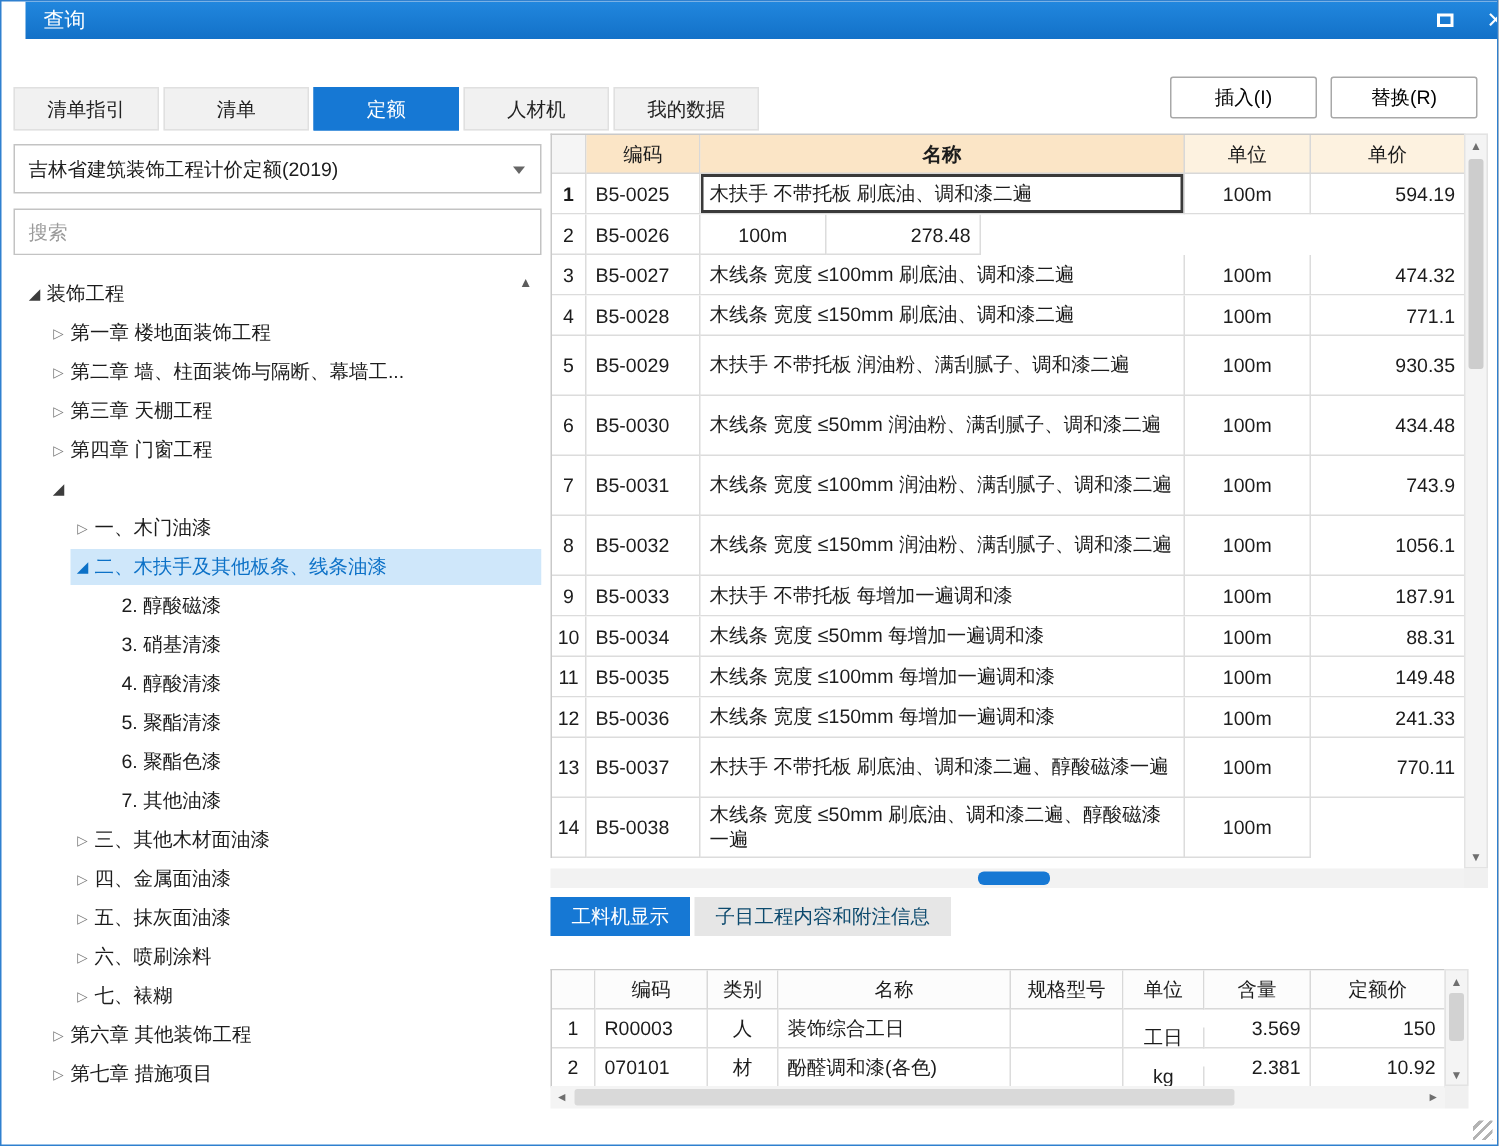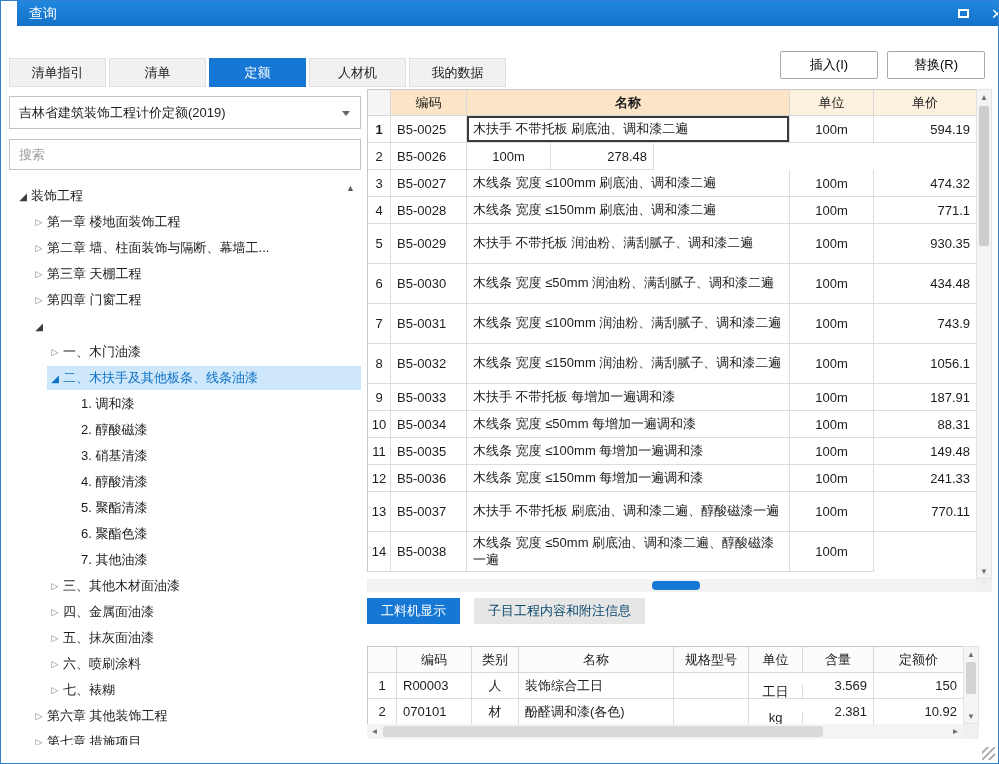--- a/index.html
+++ b/index.html
@@ -80,21 +80,21 @@
                 background:#f4f4f4; border:1px solid #e3e3e3; }
   .sb-arrow { height:14px; display:flex; align-items:center; justify-content:center;
               font-size:8px; color:#6f6f6f; cursor:pointer; }
   .sb-arrow.bottom { position:absolute; bottom:0; left:0; right:0; }
   .qt-vthumb { position:absolute; left:2px; right:2px; top:16px; height:140px; background:#cdcdcd; border-radius:2px; }
   .qt-hscroll { position:absolute; left:366px; top:578px; width:609px; height:13px; background:#f2f2f2; }
   .qt-hthumb { position:absolute; left:285px; top:2px; width:48px; height:9px; background:#1678d4; border-radius:4px; }
   .qt-corner { position:absolute; left:975px; top:578px; width:16px; height:13px; background:#f0f0f0; }
 
   
-  .detail-tabs { position:absolute; left:366px; top:597px; display:flex; gap:14px; }
+  .detail-tabs { position:absolute; left:366px; top:597px; display:flex; gap:3px; }
   .dtab { height:26px; display:flex; align-items:center; justify-content:center; padding:0 14px;
           background:#e6e6e6; color:#0c4a6e; cursor:pointer; }
   .dtab.active { background:#1678d4; color:#fff; }
 
   .dt { position:absolute; left:366px; top:645px; width:597px;
         border-top:1px solid #c9c9c9; border-left:1px solid #c9c9c9; background:#fff; }
   .dt-head { display:flex; height:26px; }
   .dh { display:flex; align-items:center; justify-content:center; background:#fcfcfc;
         border-right:1px solid #d8d8d8; border-bottom:1px solid #d8d8d8; overflow:hidden; }
   .dt-row { display:flex; height:26px; }
@@ -207,26 +207,20 @@
         </div>
       </div>
 
       <div class="tree-item lv2">
         <div class="inner selected">
           <span class="marker">◢</span>
           <span>二、木扶手及其他板条、线条油漆</span>
         </div>
       </div>
 
-      <div class="tree-item lv3">
-        <div class="inner">
-          <span class="marker"></span>
-          <span>1. 调和漆</span>
-        </div>
-      </div>
 
       <div class="tree-item lv3">
         <div class="inner">
           <span class="marker"></span>
           <span>2. 醇酸磁漆</span>
         </div>
       </div>
 
       <div class="tree-item lv3">
         <div class="inner">

